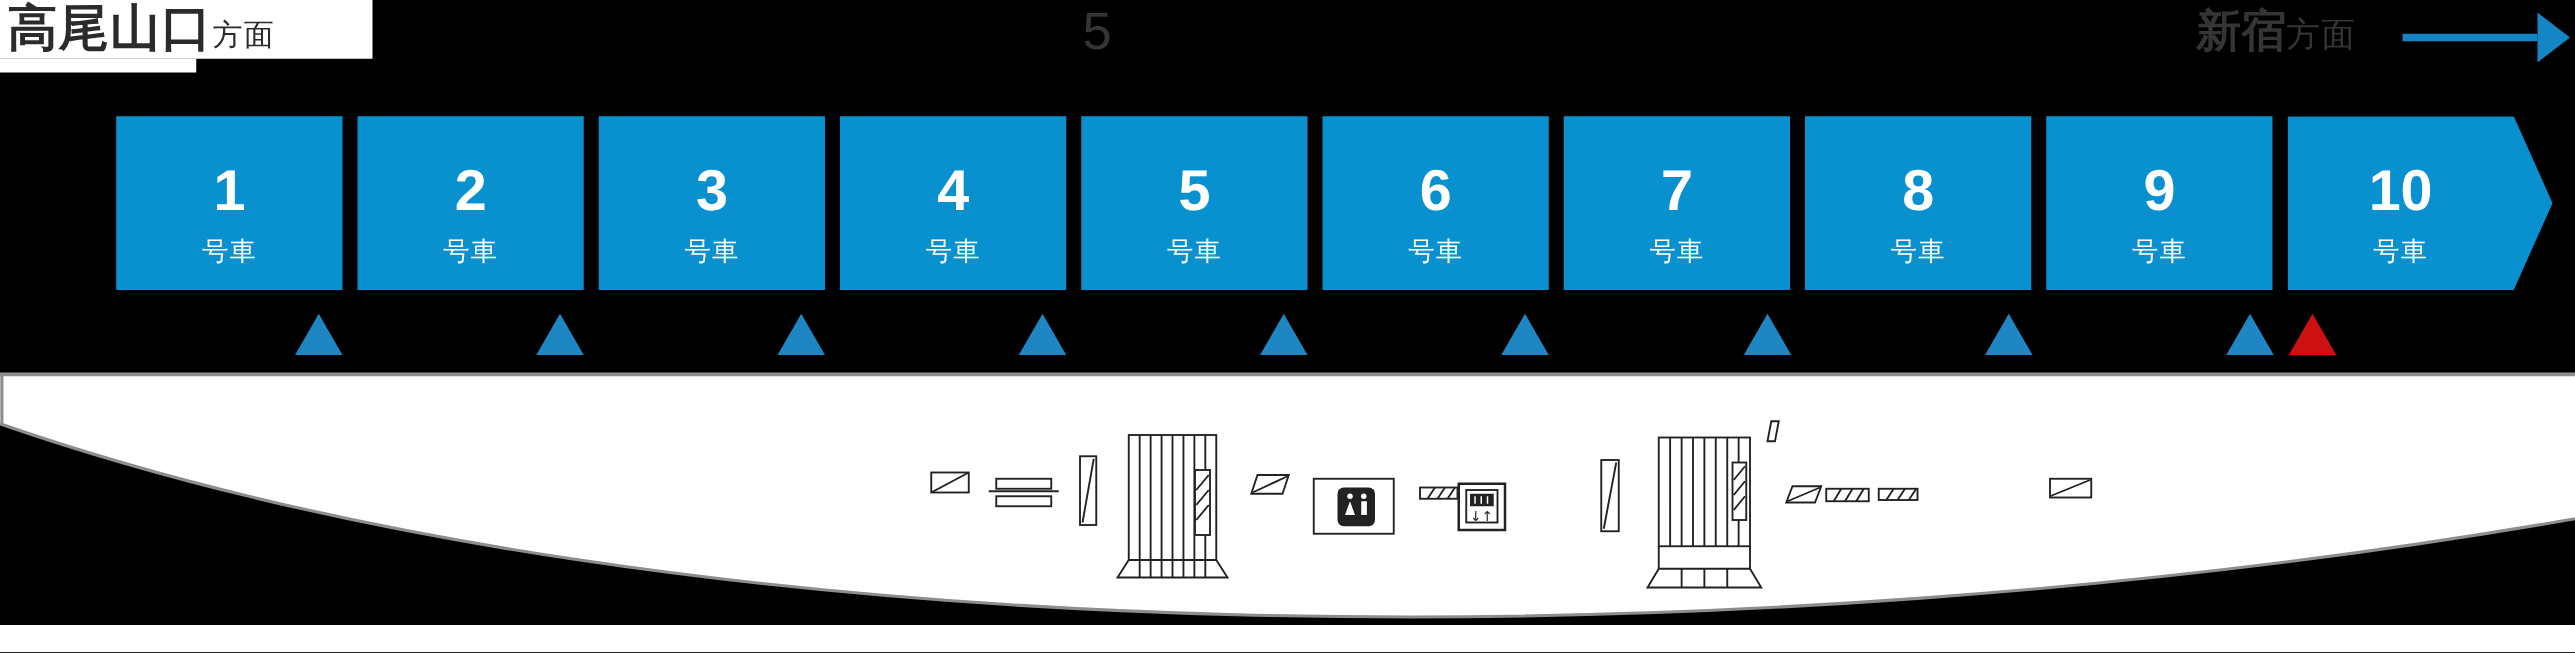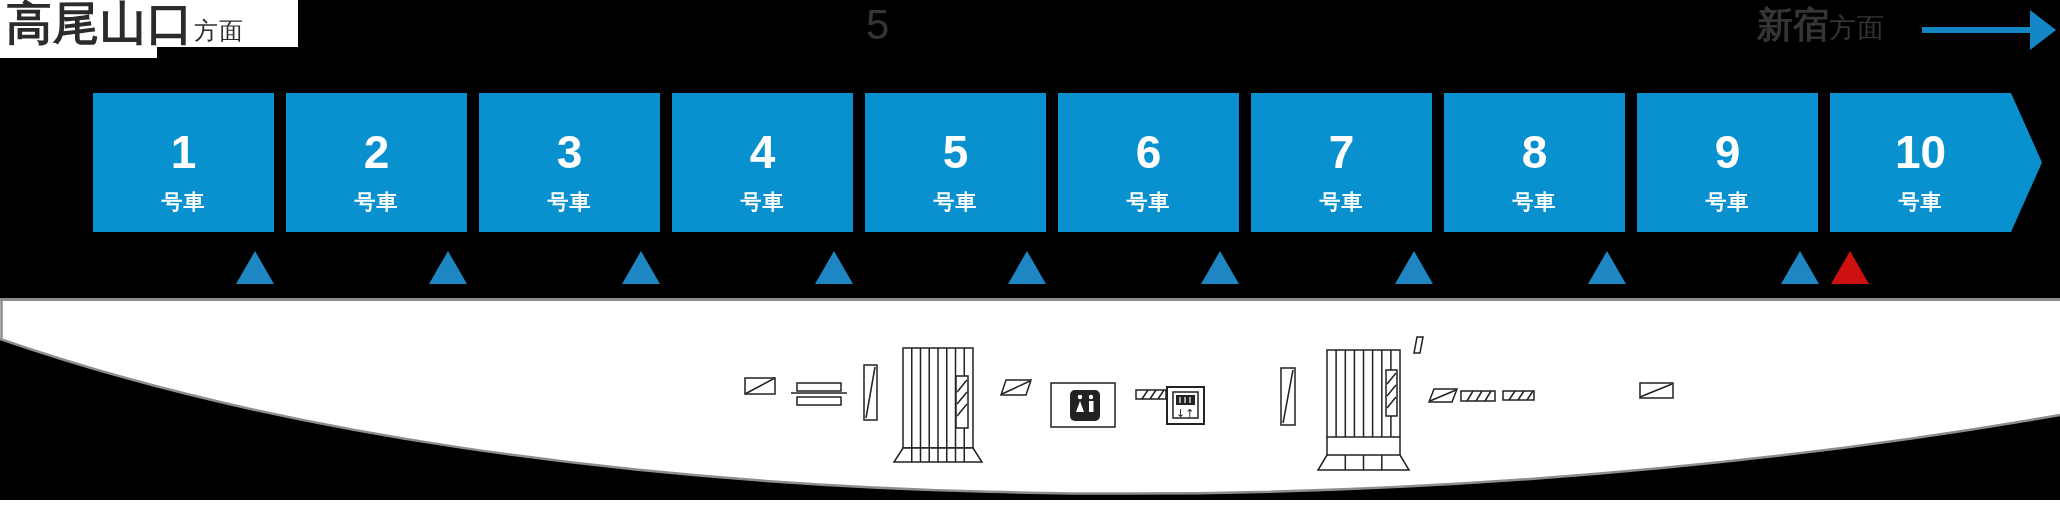--- a/index.html
+++ b/index.html
@@ -2,38 +2,38 @@
 <html><head>
 <meta charset="utf-8">
 <style>
   html,body{margin:0;padding:0;background:#000;}
   .stage{position:relative;width:2060px;height:522px;background:#000000;overflow:hidden;
          font-family:"Liberation Sans","DejaVu Sans",sans-serif;}
   
   .label-box{position:absolute;left:0;top:0;width:298px;height:47px;background:#ffffff;
              display:flex;align-items:baseline;padding-left:6px;box-sizing:border-box;}
   .label-box-step{position:absolute;left:0;top:47px;width:157px;height:11px;background:#ffffff;}
-  .dir-station{font-size:46px;font-weight:bold;color:#2b2b2b;letter-spacing:1px;line-height:47px;}
+  .dir-station{font-size:40px;font-weight:bold;color:#2b2b2b;letter-spacing:1px;line-height:47px;}
   .dir-suffix{font-size:24px;color:#2b2b2b;letter-spacing:1px;}
   .center-label{position:absolute;left:866px;top:0;height:50px;display:flex;align-items:baseline;}
   .center-num{font-size:42px;color:#333536;line-height:50px;}
   .center-suffix{font-size:28px;color:#333536;letter-spacing:2px;}
   .right-label{position:absolute;left:1757px;top:0;height:50px;display:flex;align-items:baseline;justify-content:flex-end;}
   .right-station{font-size:36px;font-weight:bold;color:#333536;line-height:50px;}
   .right-suffix{font-size:27px;color:#333536;letter-spacing:1px;}
   .arrow-shaft{position:absolute;left:1922px;top:27px;width:108px;height:6px;background:#1586c5;}
   .arrow-head{position:absolute;left:2030px;top:10px;width:0;height:0;
               border-top:20px solid transparent;border-bottom:20px solid transparent;
               border-left:26px solid #1586c5;}
   
   .car{position:absolute;top:93px;width:181px;height:139px;background:#0991cf;
        display:flex;flex-direction:column;align-items:center;justify-content:center;
        padding-top:16px;box-sizing:border-box;}
   .car-number{font-size:46px;font-weight:bold;color:#ffffff;line-height:1;}
-  .car-suffix{font-size:21px;font-weight:bold;color:#ffffff;line-height:1;margin-top:16px;letter-spacing:1px;}
+  .car-suffix{font-size:21px;font-weight:normal;color:#ffffff;line-height:1;margin-top:16px;letter-spacing:1px;}
   .car-last{width:212px;clip-path:polygon(0 0,181px 0,212px 69.5px,181px 139px,0 139px);
             align-items:flex-start;}
   .car-last .car-inner{width:181px;display:flex;flex-direction:column;align-items:center;text-align:center;}
   
   .tri{position:absolute;top:251px;width:0;height:0;
        border-left:19px solid transparent;border-right:19px solid transparent;}
   
   .platform-svg{position:absolute;left:0;top:0;}
 </style>
 </head>

